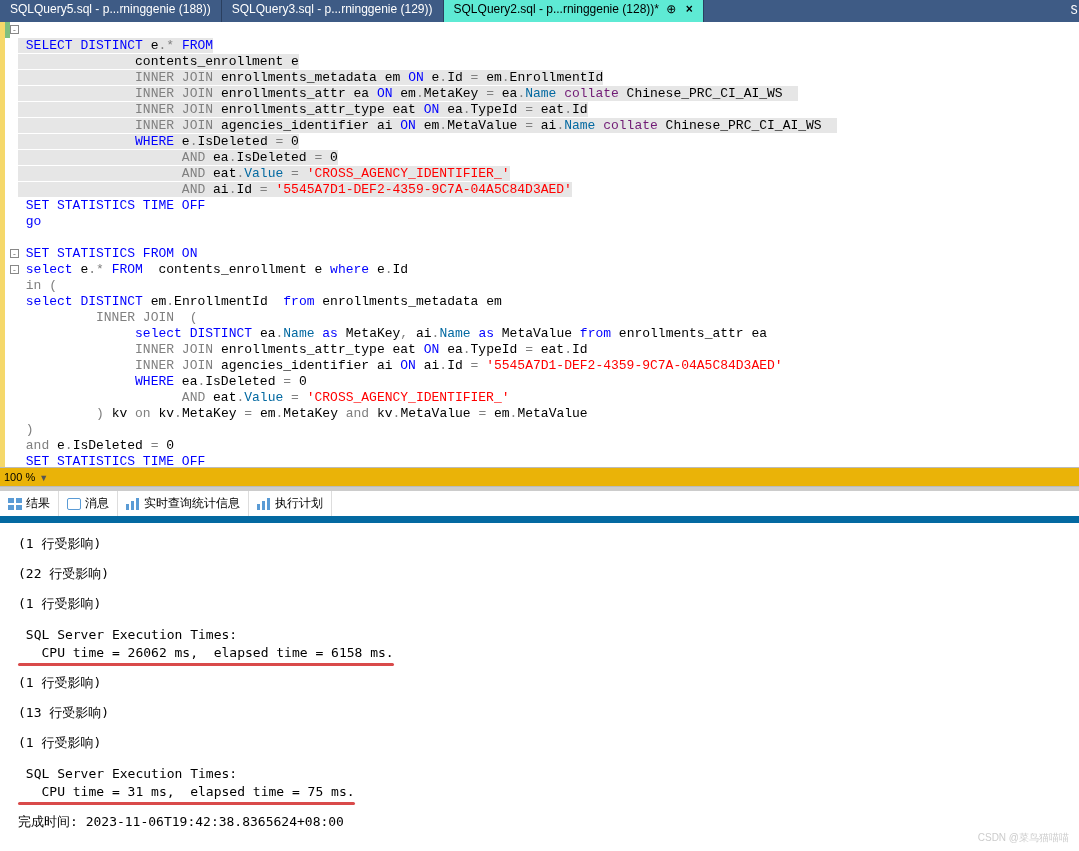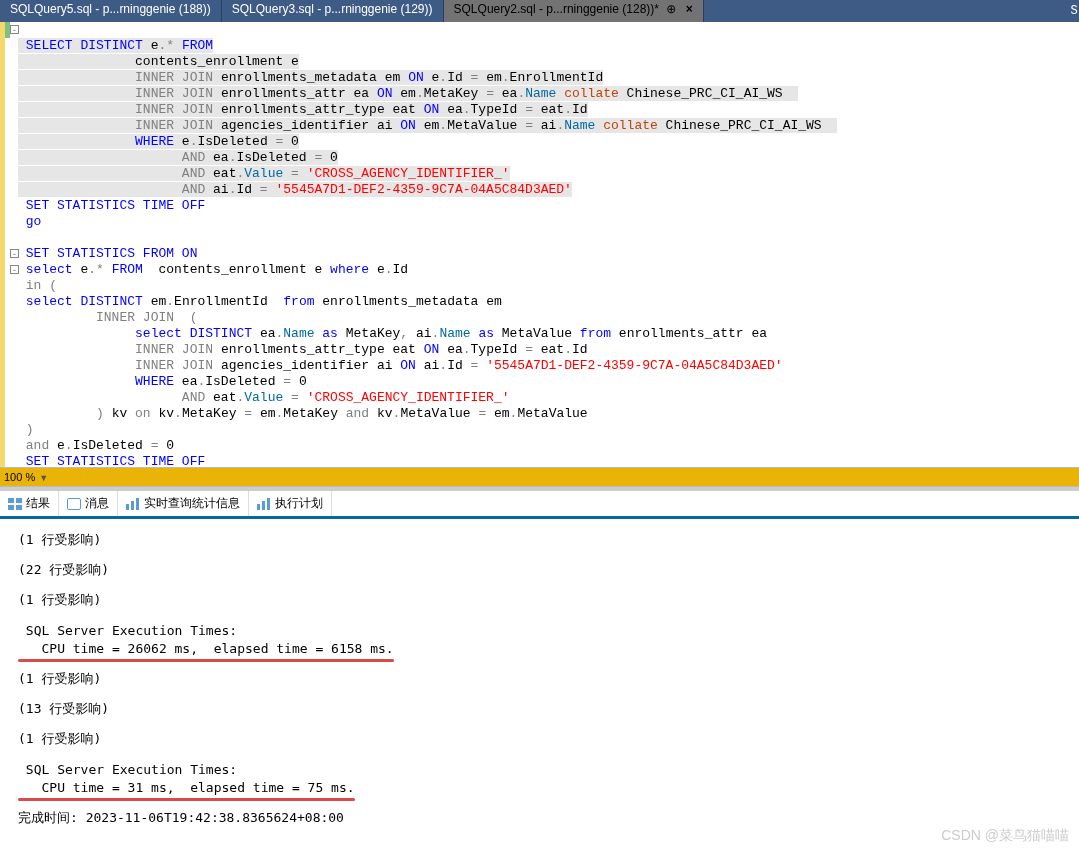--- a/index.html
+++ b/index.html
@@ -1,46 +1,46 @@
 <!DOCTYPE html>
 <html><head>
 <meta charset="utf-8">
 <style>
   * { margin: 0; padding: 0; box-sizing: border-box; }
   body { font-family: Consolas, "Courier New", monospace; font-size: 13px; background: #fff; width: 1079px; height: 851px; overflow: hidden; position: relative; }
   .tabs { display: flex; background: #3e5b85; height: 22px; }
   .tab { padding: 2px 10px; color: #fff; font-family: "Segoe UI", sans-serif; font-size: 12px; border-right: 1px solid #2a3f5f; cursor: pointer; white-space: nowrap; }
-  .tab.active { background: #737373; color: #000; position: relative; }
+  .tab.active { background: #5eead4; color: #000; position: relative; }
   .tab-close { margin-left: 6px; font-weight: bold; }
   .tab-pin { margin-left: 4px; }
   .editor { position: relative; background: #fff; height: 445px; overflow: hidden; }
   .yellow-bar { position: absolute; left: 0; top: 0; width: 5px; height: 100%; background: #f5d86a; }
   .green-bar { position: absolute; left: 5px; top: 0; width: 5px; height: 16px; background: #7fbf7f; }
   .code { position: absolute; left: 18px; top: 0; right: 0; line-height: 16px; white-space: pre; }
   .collapse { position: absolute; left: 10px; width: 9px; height: 9px; border: 1px solid #888; background: #fff; font-size: 8px; line-height: 7px; text-align: center; color: #555; cursor: pointer; }
   .kw-blue { color: #0000ff; }
   .kw-gray { color: #808080; }
   .kw-teal { color: #0369a1; }
-  .kw-pink { color: #c2410c; }
+  .kw-pink { color: #701a75; }
   .kw-red { color: #ff0000; }
   .hl { background: #e6e6e6; }
   .zoom-bar { height: 20px; border-top: 1px solid #bbb; border-bottom: 1px solid #bbb; display: flex; align-items: center; padding-left: 4px; font-family: "Segoe UI", sans-serif; font-size: 11px; background: #eab308; }
   .zoom-dd { font-size: 9px; margin-left: 4px; color: #555; }
   .divider { height: 4px; background: #ccc; cursor: row-resize; }
-  .result-tabs { display: flex; border-bottom: 3px solid #0369a1; font-family: "Segoe UI", sans-serif; font-size: 12px; background: #fff; }
+  .result-tabs { display: flex; border-bottom: 7px solid #0369a1; font-family: "Segoe UI", sans-serif; font-size: 12px; background: #fff; }
   .rtab { padding: 4px 8px; display: flex; align-items: center; gap: 4px; border-right: 1px solid #ddd; cursor: pointer; }
   .rtab-icon { width: 14px; height: 12px; display: inline-block; }
   .ico-grid { background: linear-gradient(#5a9bd5,#5a9bd5) 0 0/6px 5px no-repeat, linear-gradient(#5a9bd5,#5a9bd5) 8px 0/6px 5px no-repeat, linear-gradient(#5a9bd5,#5a9bd5) 0 7px/6px 5px no-repeat, linear-gradient(#5a9bd5,#5a9bd5) 8px 7px/6px 5px no-repeat; }
   .ico-msg { border: 1px solid #5a9bd5; border-radius: 2px; }
   .ico-stats { background: linear-gradient(#5a9bd5,#5a9bd5) 0 6px/3px 6px no-repeat, linear-gradient(#5a9bd5,#5a9bd5) 5px 3px/3px 9px no-repeat, linear-gradient(#5a9bd5,#5a9bd5) 10px 0/3px 12px no-repeat; }
   .messages { padding: 12px 18px; font-family: Consolas, monospace; font-size: 13px; line-height: 1.4; height: 340px; overflow: auto; }
   .messages div { margin-bottom: 12px; }
   .underline { position: relative; display: inline-block; }
   .underline::after { content: ""; position: absolute; left: 0; right: 0; bottom: -4px; height: 3px; background: #d94a4a; border-radius: 2px; }
-  .watermark { position: absolute; right: 10px; bottom: 6px; color: #ccc; font-family: sans-serif; font-size: 14px; }
+  .watermark { position: absolute; right: 10px; bottom: 6px; color: #ccc; font-family: sans-serif; font-size: 10px; }
   .rightcut { position: absolute; right: 0; top: 0; width: 10px; height: 22px; background: #3e5b85; color: #fff; font-size: 12px; text-align: center; line-height: 22px; }
 </style>
 </head>
 <body>
 
 <div class="tabs">
   <div class="tab"><span>SQLQuery5.sql - p...rninggenie (188))</span></div>
   <div class="tab"><span>SQLQuery3.sql - p...rninggenie (129))</span></div>
   <div class="tab active">
     <span>SQLQuery2.sql - p...rninggenie (128))*</span>

